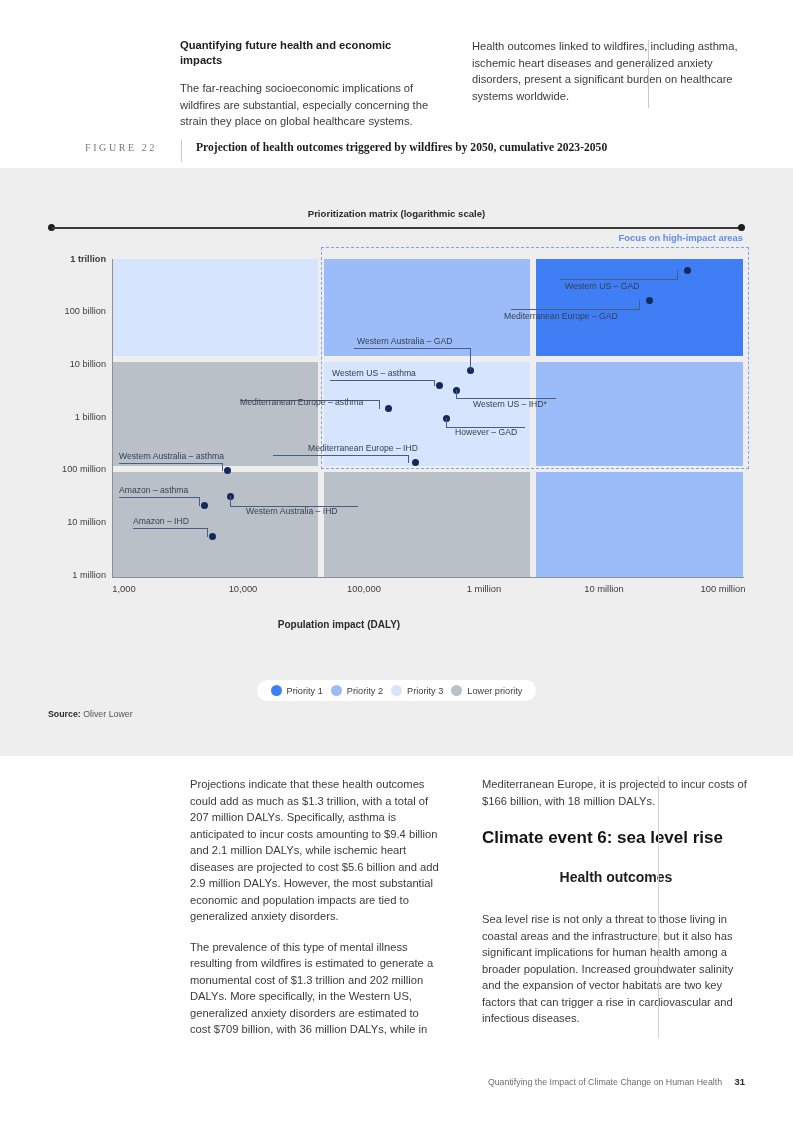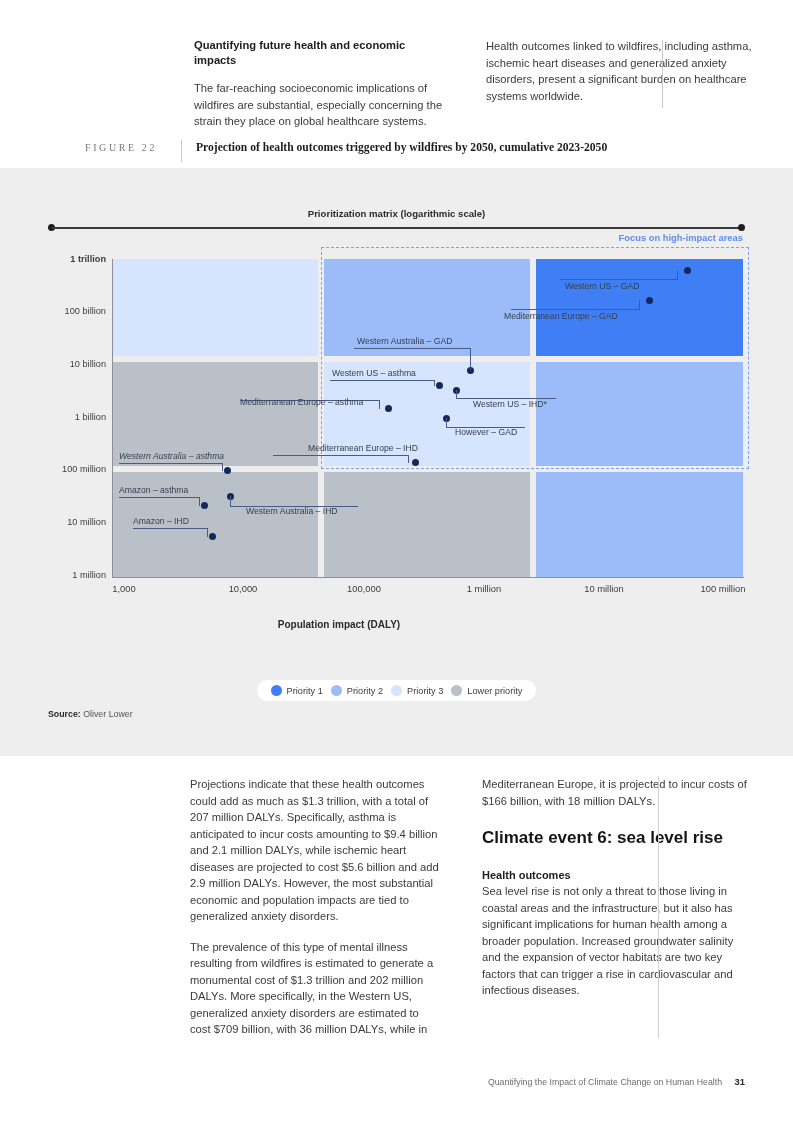--- a/index.html
+++ b/index.html
@@ -5,21 +5,21 @@
   html,body{margin:0;padding:0;}
   body{
     width:793px;height:1122px;background:#ffffff;
     font-family:"Liberation Sans", sans-serif;
     color:#2b2b2b;-webkit-font-smoothing:antialiased;
     position:relative;overflow:hidden;
   }
   .page{position:relative;width:793px;height:1122px;}
 
   
-  .intro{position:absolute;left:194px;top:38px;width:560px;display:flex;}
+  .intro{position:absolute;left:180px;top:38px;width:560px;display:flex;}
   .intro-col{width:270px;padding-right:16px;box-sizing:border-box;}
   .intro-col.right{padding-left:22px;padding-right:0;width:290px;}
   .intro-divider{position:absolute;left:468px;top:2px;width:1px;height:68px;background:#c9c9c9;}
   .intro-head{font-size:11.2px;font-weight:bold;line-height:15px;margin:0 0 12px 0;color:#1d1d1d;}
   .intro-p{font-size:11.2px;line-height:16.5px;margin:0;color:#3b3b3b;}
 
   
   .figwrap{position:absolute;left:85px;top:140px;width:665px;display:flex;align-items:flex-start;font-family:Liberation Serif, serif;}
   .figlabel{font-size:10px;letter-spacing:2.6px;color:#7a7a7a;padding-top:2px;width:96px;}
   .figsep{width:1px;align-self:stretch;background:#c9c9c9;margin-right:14px;min-height:22px;}
@@ -63,21 +63,21 @@
   .source{position:absolute;left:48px;top:709px;font-size:8.8px;color:#555;}
   .source b{color:#2b2b2b;}
 
   
   .body{position:absolute;left:190px;top:776px;width:560px;display:flex;}
   .bcol{width:270px;box-sizing:border-box;padding-right:18px;}
   .bcol.right{width:290px;padding-left:22px;padding-right:0;}
   .bdiv{position:absolute;left:468px;top:0;width:1px;height:262px;background:#d2d2d2;}
   .bp{font-size:11.2px;line-height:16.5px;margin:0 0 14px 0;color:#3b3b3b;}
   .h2{font-size:17px;font-weight:bold;color:#151515;margin:18px 0 20px 0;line-height:22px;}
-  .h3{font-size:11px;font-weight:bold;color:#1d1d1d;margin:0 0 2px 0;}
+  .h3{font-size:14px;font-weight:bold;color:#1d1d1d;margin:0 0 26px 0;text-align:center;}
 
   .footer{position:absolute;right:48px;top:1076px;font-size:8.8px;color:#6d6d6d;}
   .footer .pg{font-weight:bold;color:#2b2b2b;margin-left:10px;font-size:9.4px;}
 </style>
 </head>
 <body>
 
 <div class="page">
 
   <div class="intro">
@@ -179,21 +179,21 @@
   <div class="ptlabel" style="left:455px;top:427px;">However – GAD</div>
 
   <div class="pt" style="left:415px;top:462px;"></div>
   <div class="leader" style="left:273px;top:455px;width:135px;"></div>
   <div class="leaderv" style="left:408px;top:455px;height:8px;"></div>
   <div class="ptlabel" style="left:274px;top:443px;margin-left:34px;">Mediterranean Europe – IHD</div>
 
   <div class="pt" style="left:227px;top:470px;"></div>
   <div class="leader" style="left:119px;top:463px;width:103px;"></div>
   <div class="leaderv" style="left:222px;top:463px;height:8px;"></div>
-  <div class="ptlabel" style="left:119px;top:451px;font-style:italic;">Western Australia – asthma</div>
+  <div class="ptlabel" style="left:119px;top:451px;">Western Australia – asthma</div>
 
   <div class="pt" style="left:230px;top:496px;"></div>
   <div class="leaderv" style="left:230px;top:496px;height:10px;"></div>
   <div class="leader" style="left:230px;top:506px;width:128px;"></div>
   <div class="ptlabel" style="left:246px;top:506px;">Western Australia – IHD</div>
 
   <div class="pt" style="left:204px;top:505px;"></div>
   <div class="leader" style="left:119px;top:497px;width:80px;"></div>
   <div class="leaderv" style="left:199px;top:497px;height:9px;"></div>
   <div class="ptlabel" style="left:119px;top:485px;">Amazon – asthma</div>

